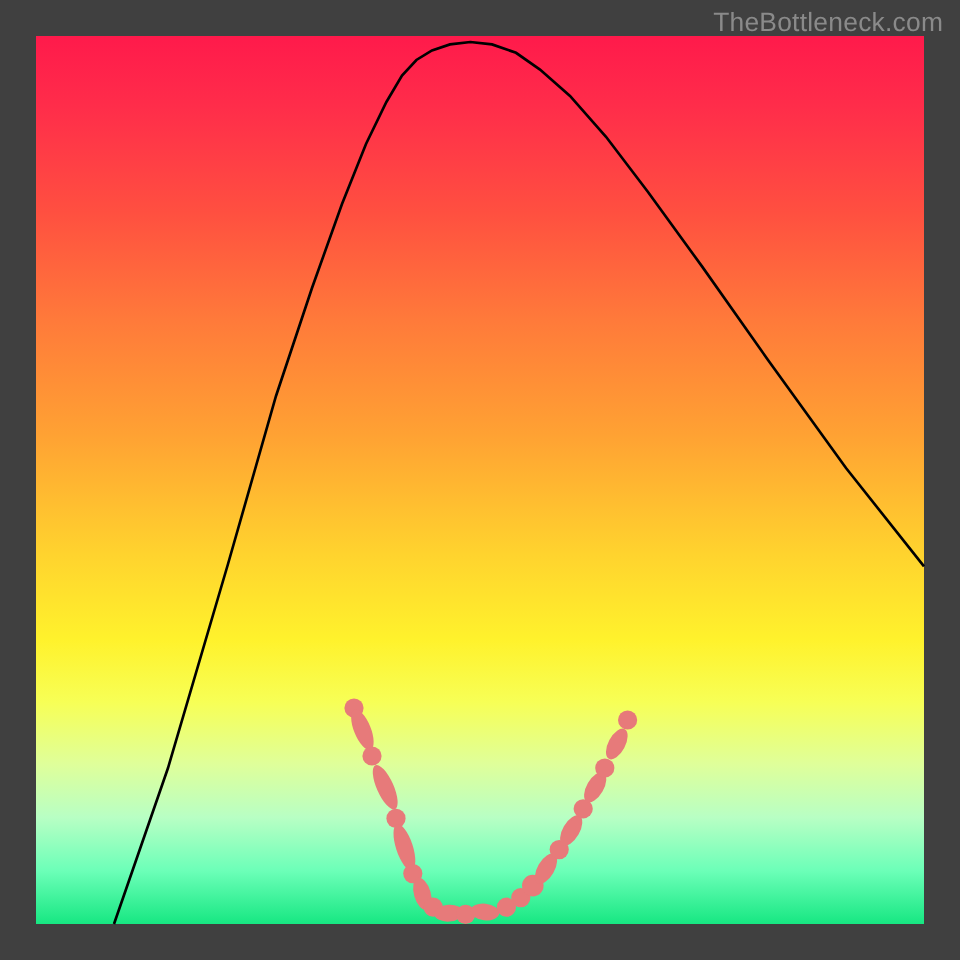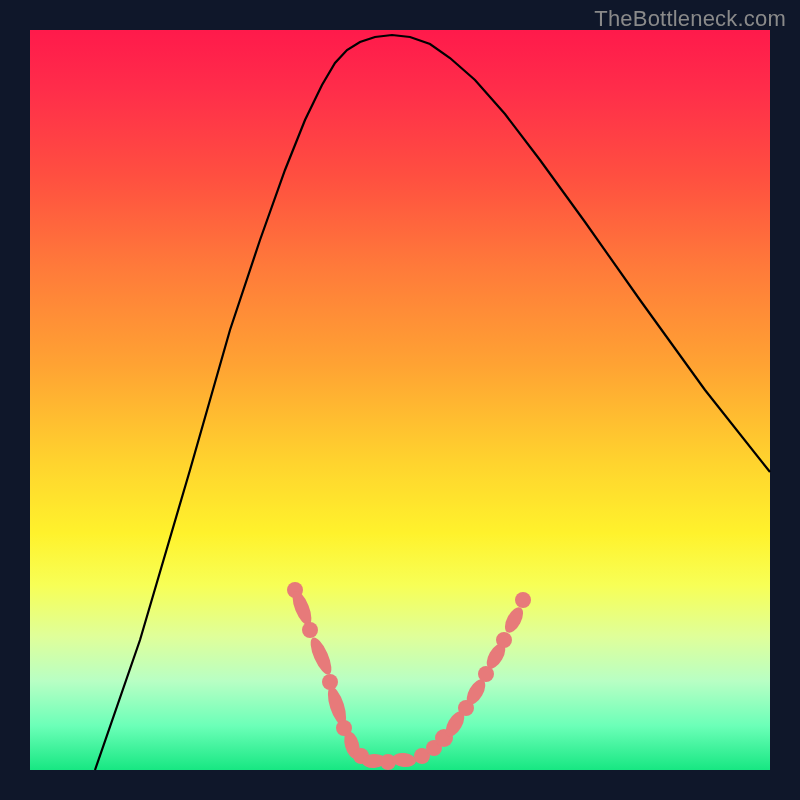--- a/index.html
+++ b/index.html
@@ -10,21 +10,21 @@
     background: #000;
     overflow: hidden;
     font-family: Arial, Helvetica, sans-serif;
   }
   .frame {
     position: absolute;
     top: 0;
     left: 0;
     width: 800px;
     height: 800px;
-    background: #0f172a;
+    background: #404040;
   }
   .plot-area {
     position: absolute;
     top: 30px;
     left: 30px;
     width: 740px;
     height: 740px;
     background: linear-gradient(to bottom,
       #ff1a4b 0%,
       #ff2d4a 8%,

